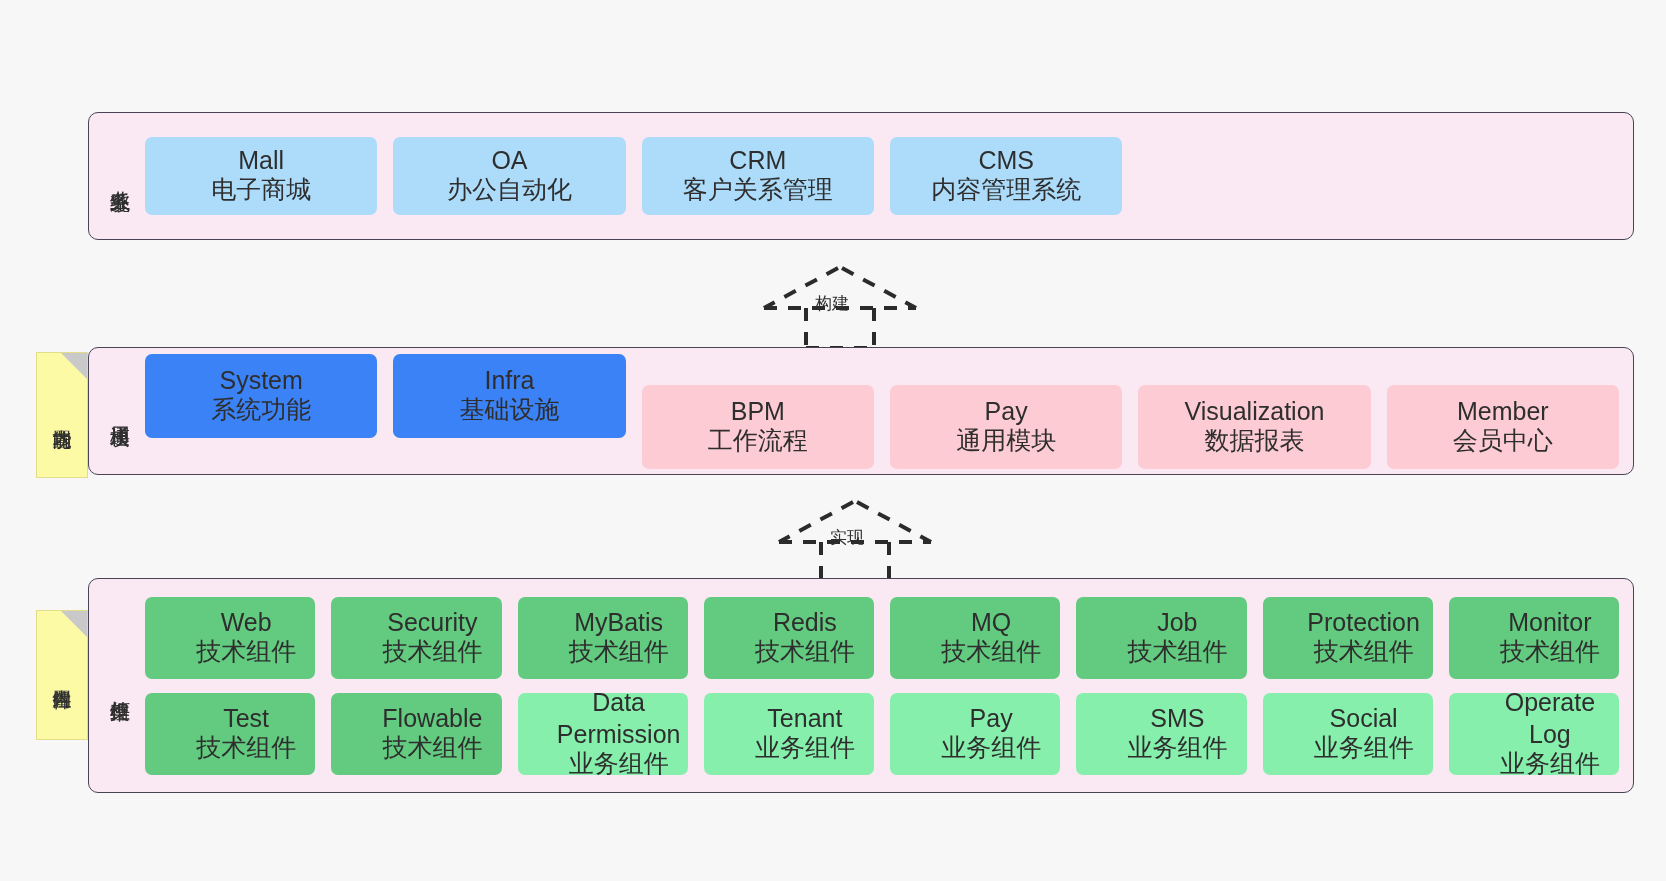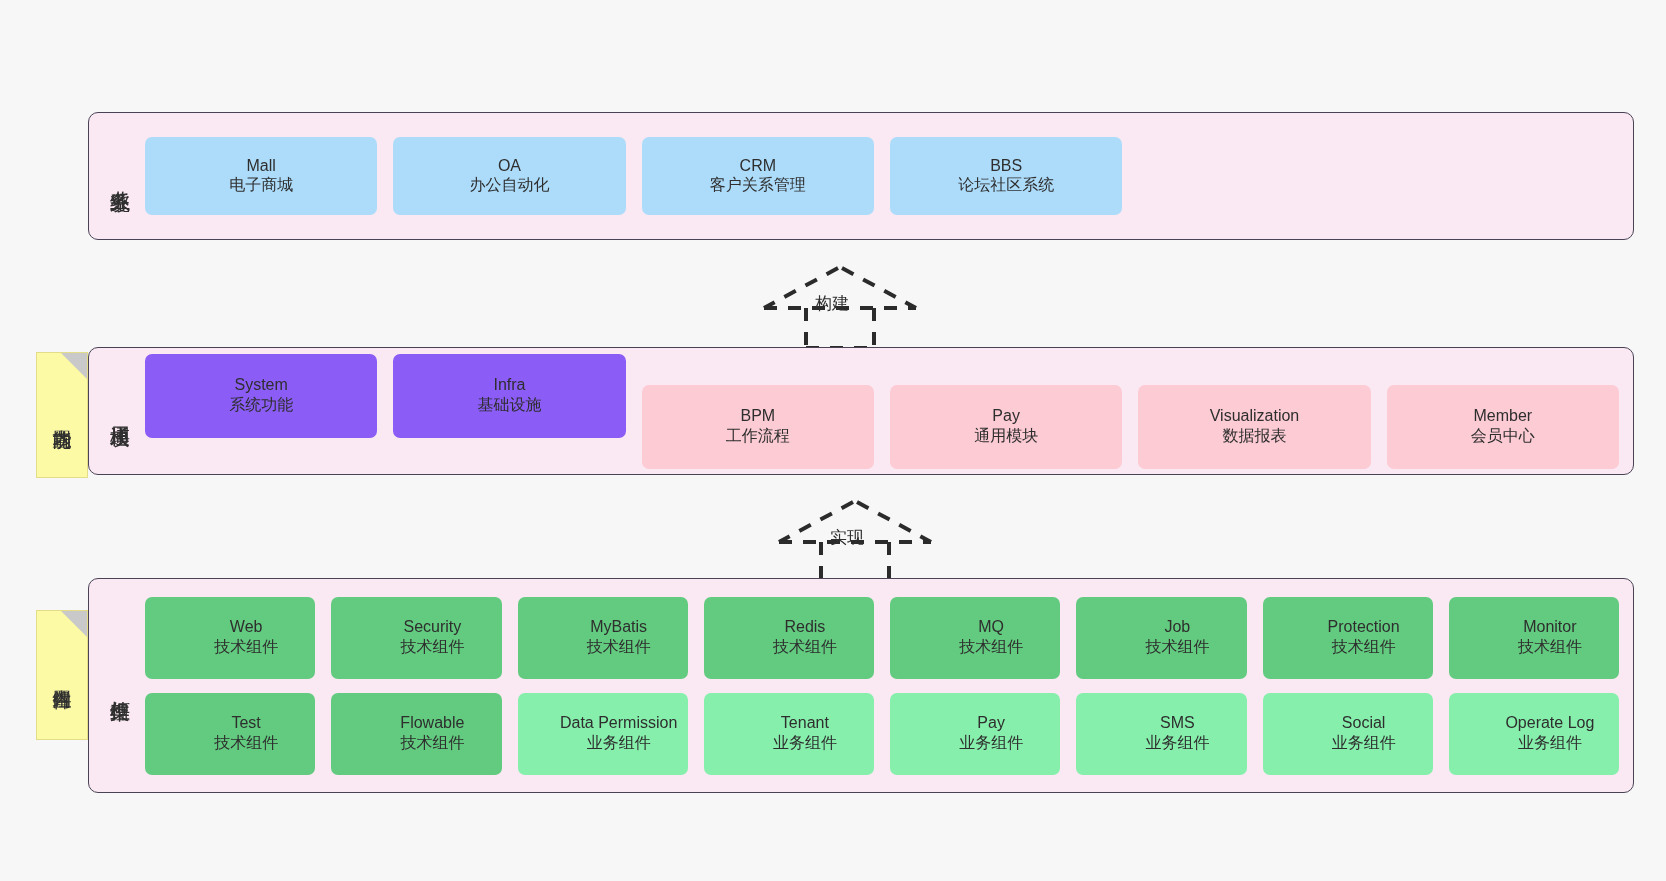--- a/index.html
+++ b/index.html
@@ -65,36 +65,36 @@
   .row-8 { grid-template-columns: repeat(8, 1fr); }
 
   .card {
     box-sizing: border-box;
     border-radius: 7px;
     display: flex;
     flex-direction: column;
     align-items: center;
     justify-content: center;
     text-align: center;
-    font-size: 16px;
+    font-size: 25px;
     line-height: 1.28;
     color: #2e2e2e;
     padding: 6px 4px;
     overflow: hidden;
   }
   .card .t-en { display: block; }
   .card .t-cn { display: block; font-family: Liberation Mono, monospace; }
 
   .h-biz   { height: 78px; }
   .h-mod   { height: 84px; }
   .h-frame { height: 82px; padding-left: 36px; }
 
   
   .c-blue        { background: #addcfb; }
-  .c-red         { background: #8b5cf6; }
+  .c-red         { background: #3b82f6; }
   .c-pink        { background: #fccbd4; margin-top: 31px; }
   .c-green       { background: #62cb7f; }
   .c-green-light { background: #86efac; }
 
   
   .sticky {
     position: absolute;
     box-sizing: border-box;
     background: #fcfaa5;
     border: 1px solid #e3dd8a;
@@ -146,22 +146,22 @@
         </div>
         <div class="card h-biz c-blue">
           <span class="t-en">OA</span>
           <span class="t-cn">办公自动化</span>
         </div>
         <div class="card h-biz c-blue">
           <span class="t-en">CRM</span>
           <span class="t-cn">客户关系管理</span>
         </div>
         <div class="card h-biz c-blue">
-          <span class="t-en">BBS</span>
-          <span class="t-cn">论坛社区系统</span>
+          <span class="t-en">CMS</span>
+          <span class="t-cn">内容管理系统</span>
         </div>
       </div>
     </div>
   </div>
 
   <svg class="arrow" style="left:750px; top:258px; width:190px; height:92px;" viewBox="0 0 190 92">
     <path d="M 88 10 L 14 50" fill="none" stroke="#2b2b2b" stroke-width="4" stroke-dasharray="13 11" stroke-linecap="butt"></path>
     <path d="M 92 10 L 166 50" fill="none" stroke="#2b2b2b" stroke-width="4" stroke-dasharray="13 11" stroke-linecap="butt"></path>
     <path d="M 14 50 L 166 50" fill="none" stroke="#2b2b2b" stroke-width="4" stroke-dasharray="13 11" stroke-linecap="butt"></path>
     <path d="M 56 50 L 56 92" fill="none" stroke="#2b2b2b" stroke-width="4" stroke-dasharray="13 11" stroke-linecap="butt"></path>

